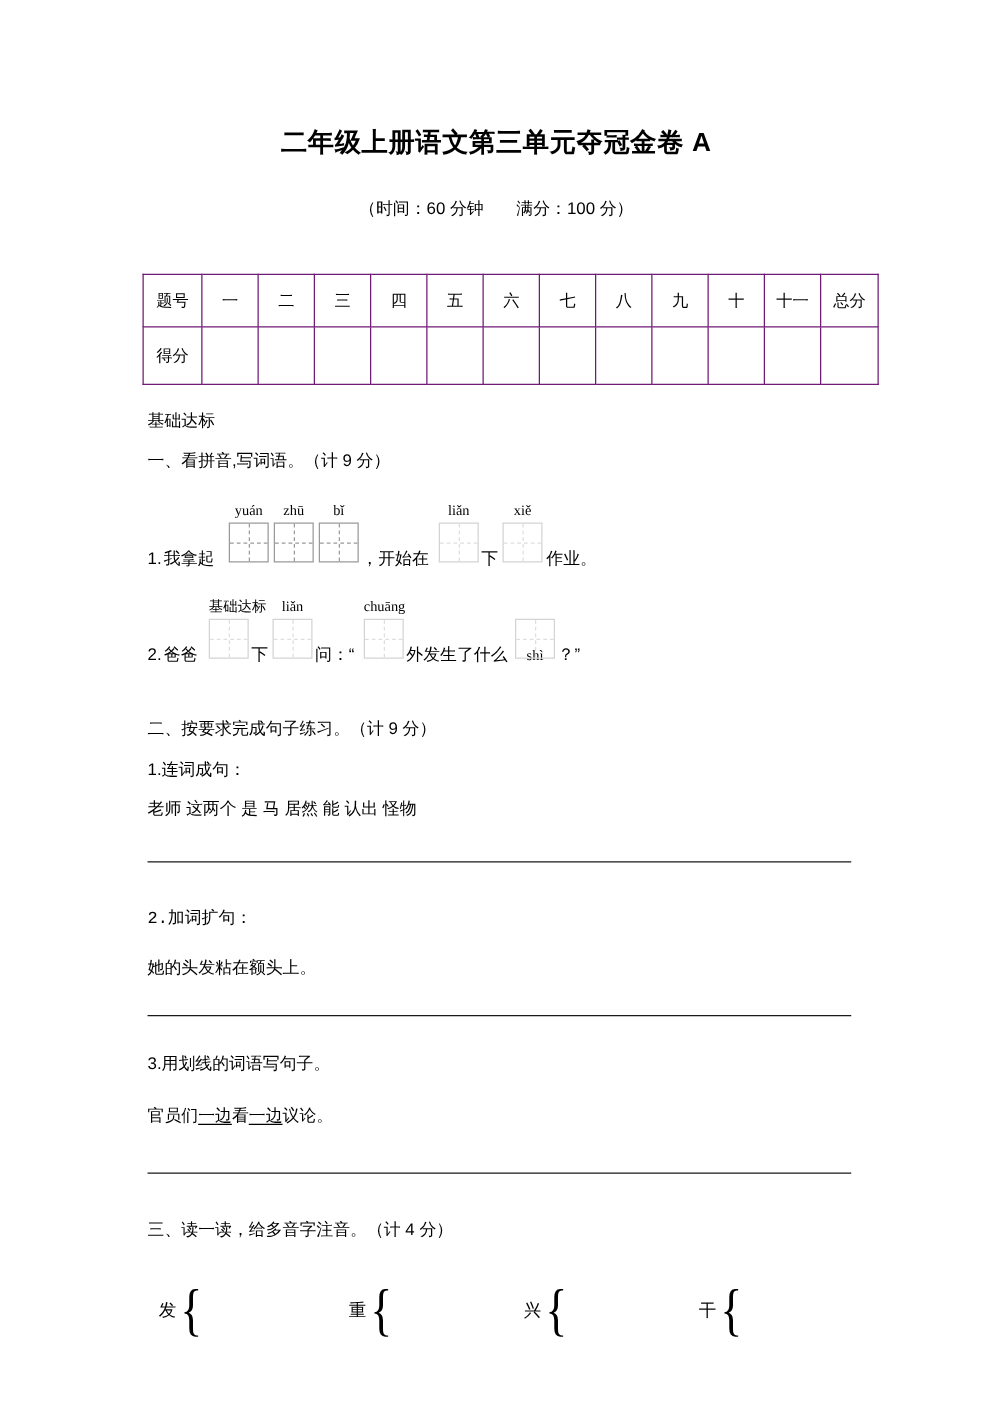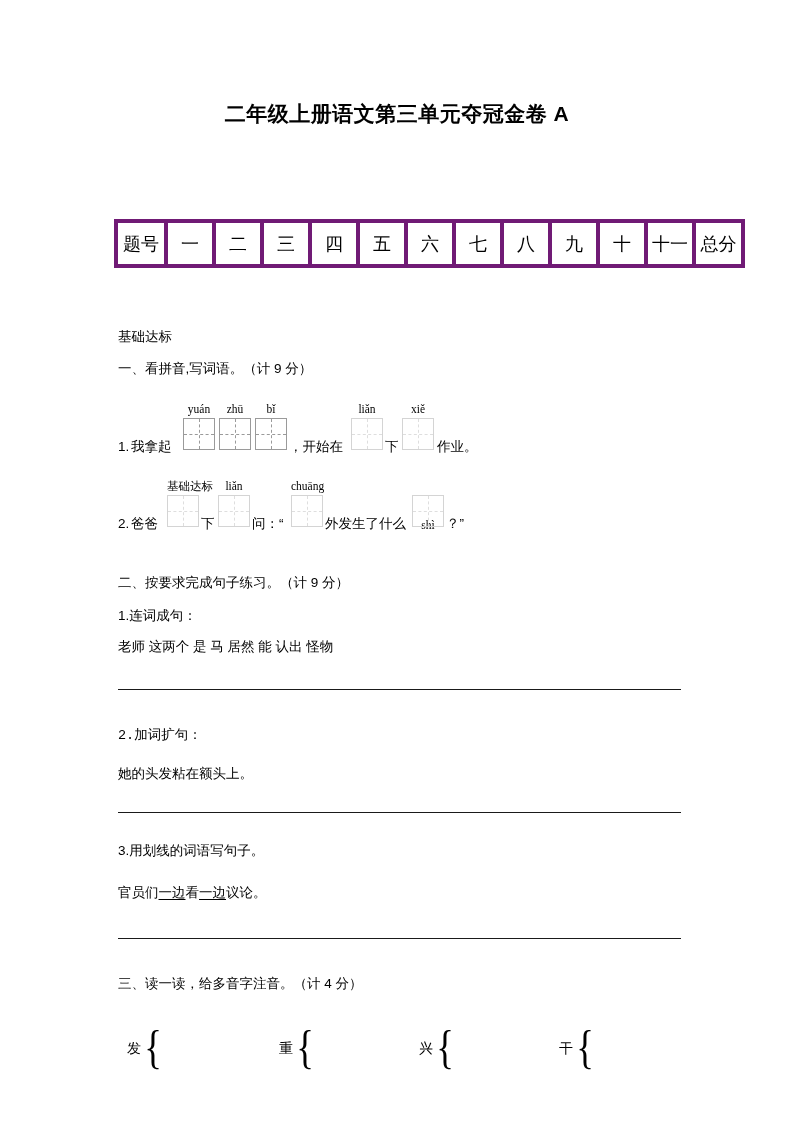--- a/index.html
+++ b/index.html
@@ -46,25 +46,25 @@
   
   .score-table {
     position: absolute;
     left: 114px;
     top: 219px;
     border-collapse: collapse;
     table-layout: fixed;
     font-family: "Liberation Sans", "DejaVu Sans", sans-serif;
   }
   .score-table td {
-    border: 4px solid #701a75;
+    border: 1px solid #701a75;
     height: 41px;
     text-align: center;
     vertical-align: middle;
-    font-size: 18px;
+    font-size: 13px;
     padding: 0;
   }
   .score-table td.head-label { width: 46px; }
   .score-table td.num-col    { width: 44px; }
   .score-table td.total-col  { width: 45px; }
   .score-table tr.blank-row td { height: 45px; }
 
   
   .txt {
     position: absolute;
@@ -147,38 +147,56 @@
     display: inline-block;
   }
 </style>
 </head>
 <body>
 
 <div class="page">
 
   <div class="doc-title">二年级上册语文第三单元夺冠金卷 A</div>
 
+  <div class="doc-subtitle">
+    <span>（时间：60 分钟</span><span class="gap"></span><span>满分：100 分）</span>
+  </div>
 
   <table class="score-table">
     <tbody>
         <tr>
       <td class="head-label">题号</td>
       <td class="num-col">一</td>
       <td class="num-col">二</td>
       <td class="num-col">三</td>
       <td class="num-col">四</td>
       <td class="num-col">五</td>
       <td class="num-col">六</td>
       <td class="num-col">七</td>
       <td class="num-col">八</td>
       <td class="num-col">九</td>
       <td class="num-col">十</td>
       <td class="num-col">十一</td>
       <td class="total-col">总分</td>
     </tr>
+    <tr class="blank-row">
+      <td class="head-label">得分</td>
+      <td class="num-col"></td>
+      <td class="num-col"></td>
+      <td class="num-col"></td>
+      <td class="num-col"></td>
+      <td class="num-col"></td>
+      <td class="num-col"></td>
+      <td class="num-col"></td>
+      <td class="num-col"></td>
+      <td class="num-col"></td>
+      <td class="num-col"></td>
+      <td class="num-col"></td>
+      <td class="total-col"></td>
+    </tr>
   </tbody>
     </table>
 
   <div class="txt section-head" style="left:118px; top:330px;">基础达标</div>
 
   <div class="txt section-head" style="left:118px; top:362px;">一、看拼音,写词语。（计 9 分）</div>
 
   <div class="txt sentence" style="left:118px; top:440px;">1.</div>
   <div class="txt sentence" style="left:131px; top:440px;">我拿起</div>
 

